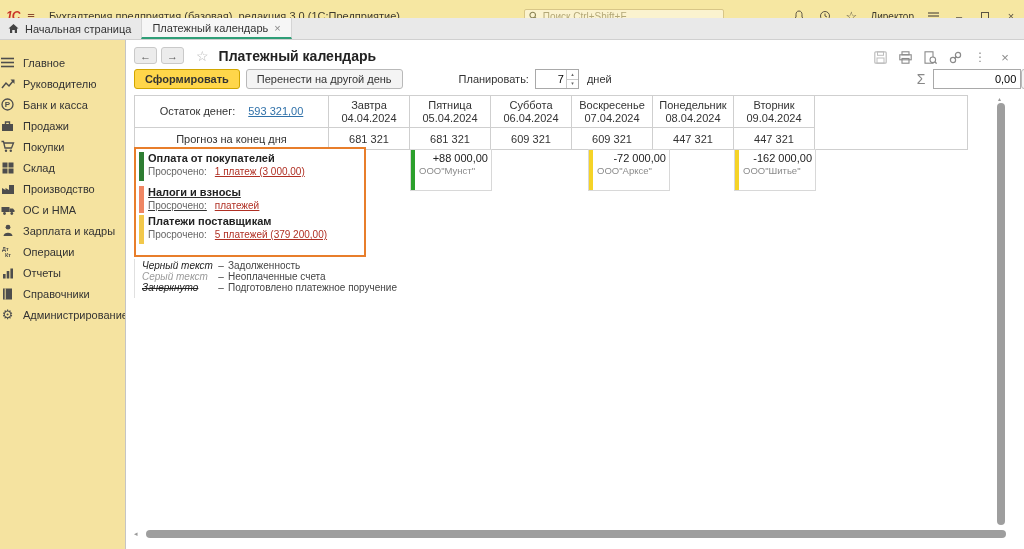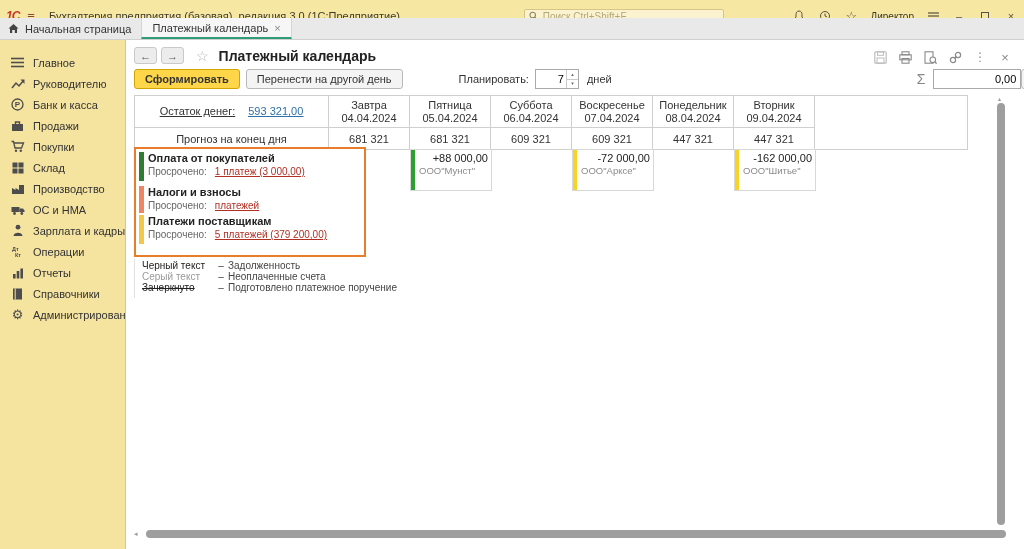--- a/index.html
+++ b/index.html
@@ -22,21 +22,21 @@
   .maxbox { width:8px; height:8px; border:1px solid #5a5343; display:inline-block; }
 
   
   .tabbar { position:absolute; left:0; top:18px; width:1024px; height:22px; background:#e9e9e9; border-bottom:1px solid #d0d0d0; display:flex; align-items:stretch; }
   .home-tab { display:flex; align-items:center; gap:6px; padding:0 10px 0 8px; color:#333; cursor:pointer; }
   .tab { display:flex; align-items:center; gap:6px; padding:0 10px; background:#f6f6f6; border-left:1px solid #d5d5d5; border-right:1px solid #d5d5d5; border-bottom:2px solid #2f9e77; cursor:pointer; }
   .tab-close { color:#888; font-size:11px; cursor:pointer; }
 
   
   .sidebar { position:absolute; left:0; top:40px; width:125px; height:509px; background:#f5e3a0; padding-top:12px; }
-  .side-item { height:21px; display:flex; align-items:center; gap:8px; padding-left:10px; font-size:11px; color:#333; cursor:pointer; white-space:nowrap; }
+  .side-item { height:21px; display:flex; align-items:center; gap:8px; font-size:11px; color:#333; cursor:pointer; white-space:nowrap; }
   .side-icon { width:15px; height:14px; display:flex; align-items:center; justify-content:center; color:#4d4d4d; font-size:12px; flex:none; }
 
   
   .content { position:absolute; left:125px; top:40px; width:899px; height:509px; background:#fff; border-left:1px solid #c5c5c5; }
 
   .navrow { position:absolute; left:8px; top:7px; display:flex; align-items:center; gap:4px; }
   .navbtn { width:23px; height:17px; background:#ececec; border:1px solid #c9c9c9; border-radius:3px; display:flex; align-items:center; justify-content:center; color:#555; font-size:11px; cursor:pointer; }
   .fav-star { color:#b5b5b5; font-size:14px; margin:0 6px 0 8px; cursor:pointer; }
   .page-title { font-size:14px; font-weight:bold; color:#222; }
 
@@ -58,40 +58,40 @@
   
   .cal { position:absolute; left:8px; top:55px; width:834px; display:flex; border:1px solid #cfcfcf; }
   .col { display:flex; flex-direction:column; border-right:1px solid #cfcfcf; }
   .col:last-child { border-right:none; }
   .col-balance { width:194px; }
   .col-day { width:81px; }
   .col-empty { flex:1; }
   .cell-top { height:32px; display:flex; flex-direction:column; align-items:center; justify-content:center; border-bottom:1px solid #cfcfcf; line-height:13px; color:#333; }
   .col-empty .cell-top { border-bottom:none; height:53px; }
   .cell-fc { height:21px; display:flex; align-items:center; justify-content:center; color:#333; }
-  .balance-line { display:flex; gap:13px; align-items:flex-start;text-decoration:underline; }
+  .balance-line { display:flex; gap:13px; align-items:flex-start; }
   .link-blue { color:#3071a9; text-decoration:underline; cursor:pointer; }
 
   
   .cal-body { position:absolute; left:8px; top:108px; width:883px; height:380px; }
   .group-box { position:absolute; left:0; top:-1px; width:232px; height:110px; border:2px solid #e87e2b; background:#fff; }
   .group { position:absolute; left:3px; right:3px; }
   .gbar { position:absolute; left:0; top:0; width:5px; }
   .gname { font-weight:bold; font-size:11px; color:#222; padding-left:9px; }
   .gover { font-size:10px; color:#666; padding-left:9px; margin-top:2px; display:flex; gap:8px; }
   .link-red { color:#b03024; text-decoration:underline; cursor:pointer; }
 
   .pay-cell { position:absolute; top:1px; width:82px; height:42px; background:#fff; border:1px solid #d8d8d8; padding:1px 3px 9px 8px; cursor:pointer; }
   .pc-bar { position:absolute; left:0; top:0; bottom:0; width:4px; }
   .pc-amount { text-align:right; font-size:11px; color:#222; line-height:14px; }
   .pc-company { text-align:left; font-size:9.5px; color:#8a8a8a; line-height:12px; }
 
   .legend { position:absolute; left:0; top:111px; border-left:1px solid #e0e0e0; padding:2px 0 4px 7px; }
   .leg-row { display:flex; font-size:10px; line-height:10px; margin-bottom:1px; }
-  .leg-term { width:72px; color:#222; }
+  .leg-term { width:72px; color:#222;font-style:italic; }
   .leg-term.gray { color:#9a9a9a; }
   .leg-term.strike { text-decoration:line-through; }
   .leg-sep { width:14px; color:#444; text-align:center; }
   .leg-desc { color:#444; }
 
   
   .vscroll { position:absolute; right:18px; top:55px; width:9px; height:437px; }
   .vscroll .arrow { position:absolute; top:0; left:1px; font-size:6px; color:#999; }
   .vthumb { position:absolute; left:0; top:8px; width:8px; height:422px; background:#9e9e9e; border-radius:4px; cursor:grab; }
   .hscroll { position:absolute; left:8px; top:489px; width:883px; height:10px; display:flex; align-items:center; }
@@ -400,21 +400,21 @@
 
       <div class="group-box">
         <div class="group" style="top:3px;">
           <span class="gbar" style="height:29px; background:#2e7d32;"></span>
           <div class="gname">Оплата от покупателей</div>
           <div class="gover">
             <span>Просрочено:</span>
             <span class="link-red">1 платеж (3 000,00)</span>
           </div>
         </div>
-        <div class="group" style="top:37px;">
+        <div class="group" style="top:37px;text-decoration:underline;">
           <span class="gbar" style="height:27px; background:#ef8663;"></span>
           <div class="gname">Налоги и взносы</div>
           <div class="gover">
             <span>Просрочено:</span>
             <span class="link-red">платежей</span>
           </div>
         </div>
         <div class="group" style="top:66px;">
           <span class="gbar" style="height:29px; background:#f2c84b;"></span>
           <div class="gname">Платежи поставщикам</div>
@@ -423,21 +423,21 @@
             <span class="link-red">5 платежей (379 200,00)</span>
           </div>
         </div>
       </div>
 
       <div class="pay-cell" style="left:276px;">
         <span class="pc-bar" style="background:#2ca02c;"></span>
         <div class="pc-amount">+88 000,00</div>
         <div class="pc-company">ООО"Мунст"</div>
       </div>
-      <div class="pay-cell" style="left:438px;">
+      <div class="pay-cell" style="left:454px;">
         <span class="pc-bar" style="background:#f5d327;"></span>
         <div class="pc-amount">-72 000,00</div>
         <div class="pc-company">ООО"Арксе"</div>
       </div>
       <div class="pay-cell" style="left:600px;">
         <span class="pc-bar" style="background:#f5d327;"></span>
         <div class="pc-amount">-162 000,00</div>
         <div class="pc-company">ООО"Шитье"</div>
       </div>
 

